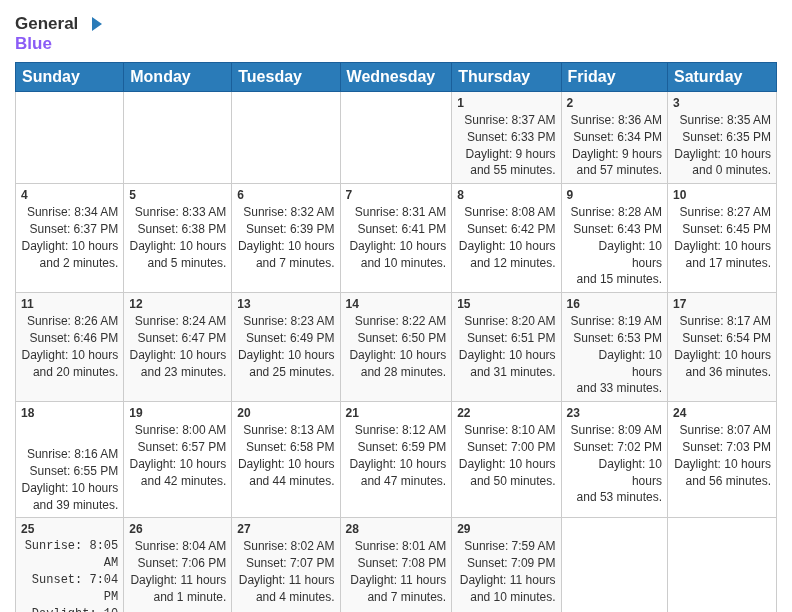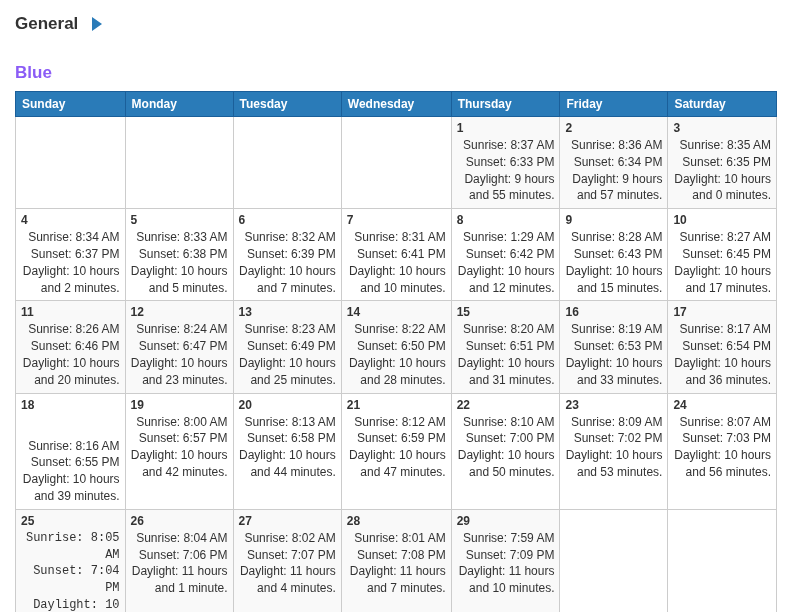--- a/index.html
+++ b/index.html
@@ -14,21 +14,20 @@
       display: flex;
       justify-content: space-between;
       align-items: flex-start;
       margin-bottom: 8px;
     }
     .logo {
       display: flex;
       flex-direction: column;
       align-items: flex-start;
       margin-top: 4px;
-      gap: 29px;
     }
     .logo-row {
       display: flex;
       align-items: center;
       gap: 2px;
     }
     .title-area {
       text-align: right;
     }
     .month-year {
@@ -43,21 +42,21 @@
     .calendar-table {
       width: 100%;
       border-collapse: collapse;
       font-size: 11px;
     }
     .calendar-table th {
       background-color: #2a7bb8;
       color: #fff;
       text-align: left;
       padding: 5px 6px;
-      font-size: 12px;
+      font-size: 16px;
       border: 1px solid #1a5f9a;
     }
     .calendar-table td {
       border: 1px solid #ccc;
       vertical-align: top;
       padding: 4px 5px;
       width: 113px;
       min-height: 80px;
       height: 80px;
       background: #fff;
@@ -170,21 +169,21 @@
         </td>
         <td>
           <span class="day-number">7</span>
           <div class="day-info" style="white-space: pre-line;">Sunrise: 8:31 AM
 Sunset: 6:41 PM
 Daylight: 10 hours
 and 10 minutes.</div>
         </td>
         <td>
           <span class="day-number">8</span>
-          <div class="day-info" style="white-space: pre-line;">Sunrise: 1:29 AM
+          <div class="day-info" style="white-space: pre-line;">Sunrise: 8:08 AM
 Sunset: 6:42 PM
 Daylight: 10 hours
 and 12 minutes.</div>
         </td>
         <td>
           <span class="day-number">9</span>
           <div class="day-info" style="white-space: pre-line;">Sunrise: 8:28 AM
 Sunset: 6:43 PM
 Daylight: 10 hours
 and 15 minutes.</div>

